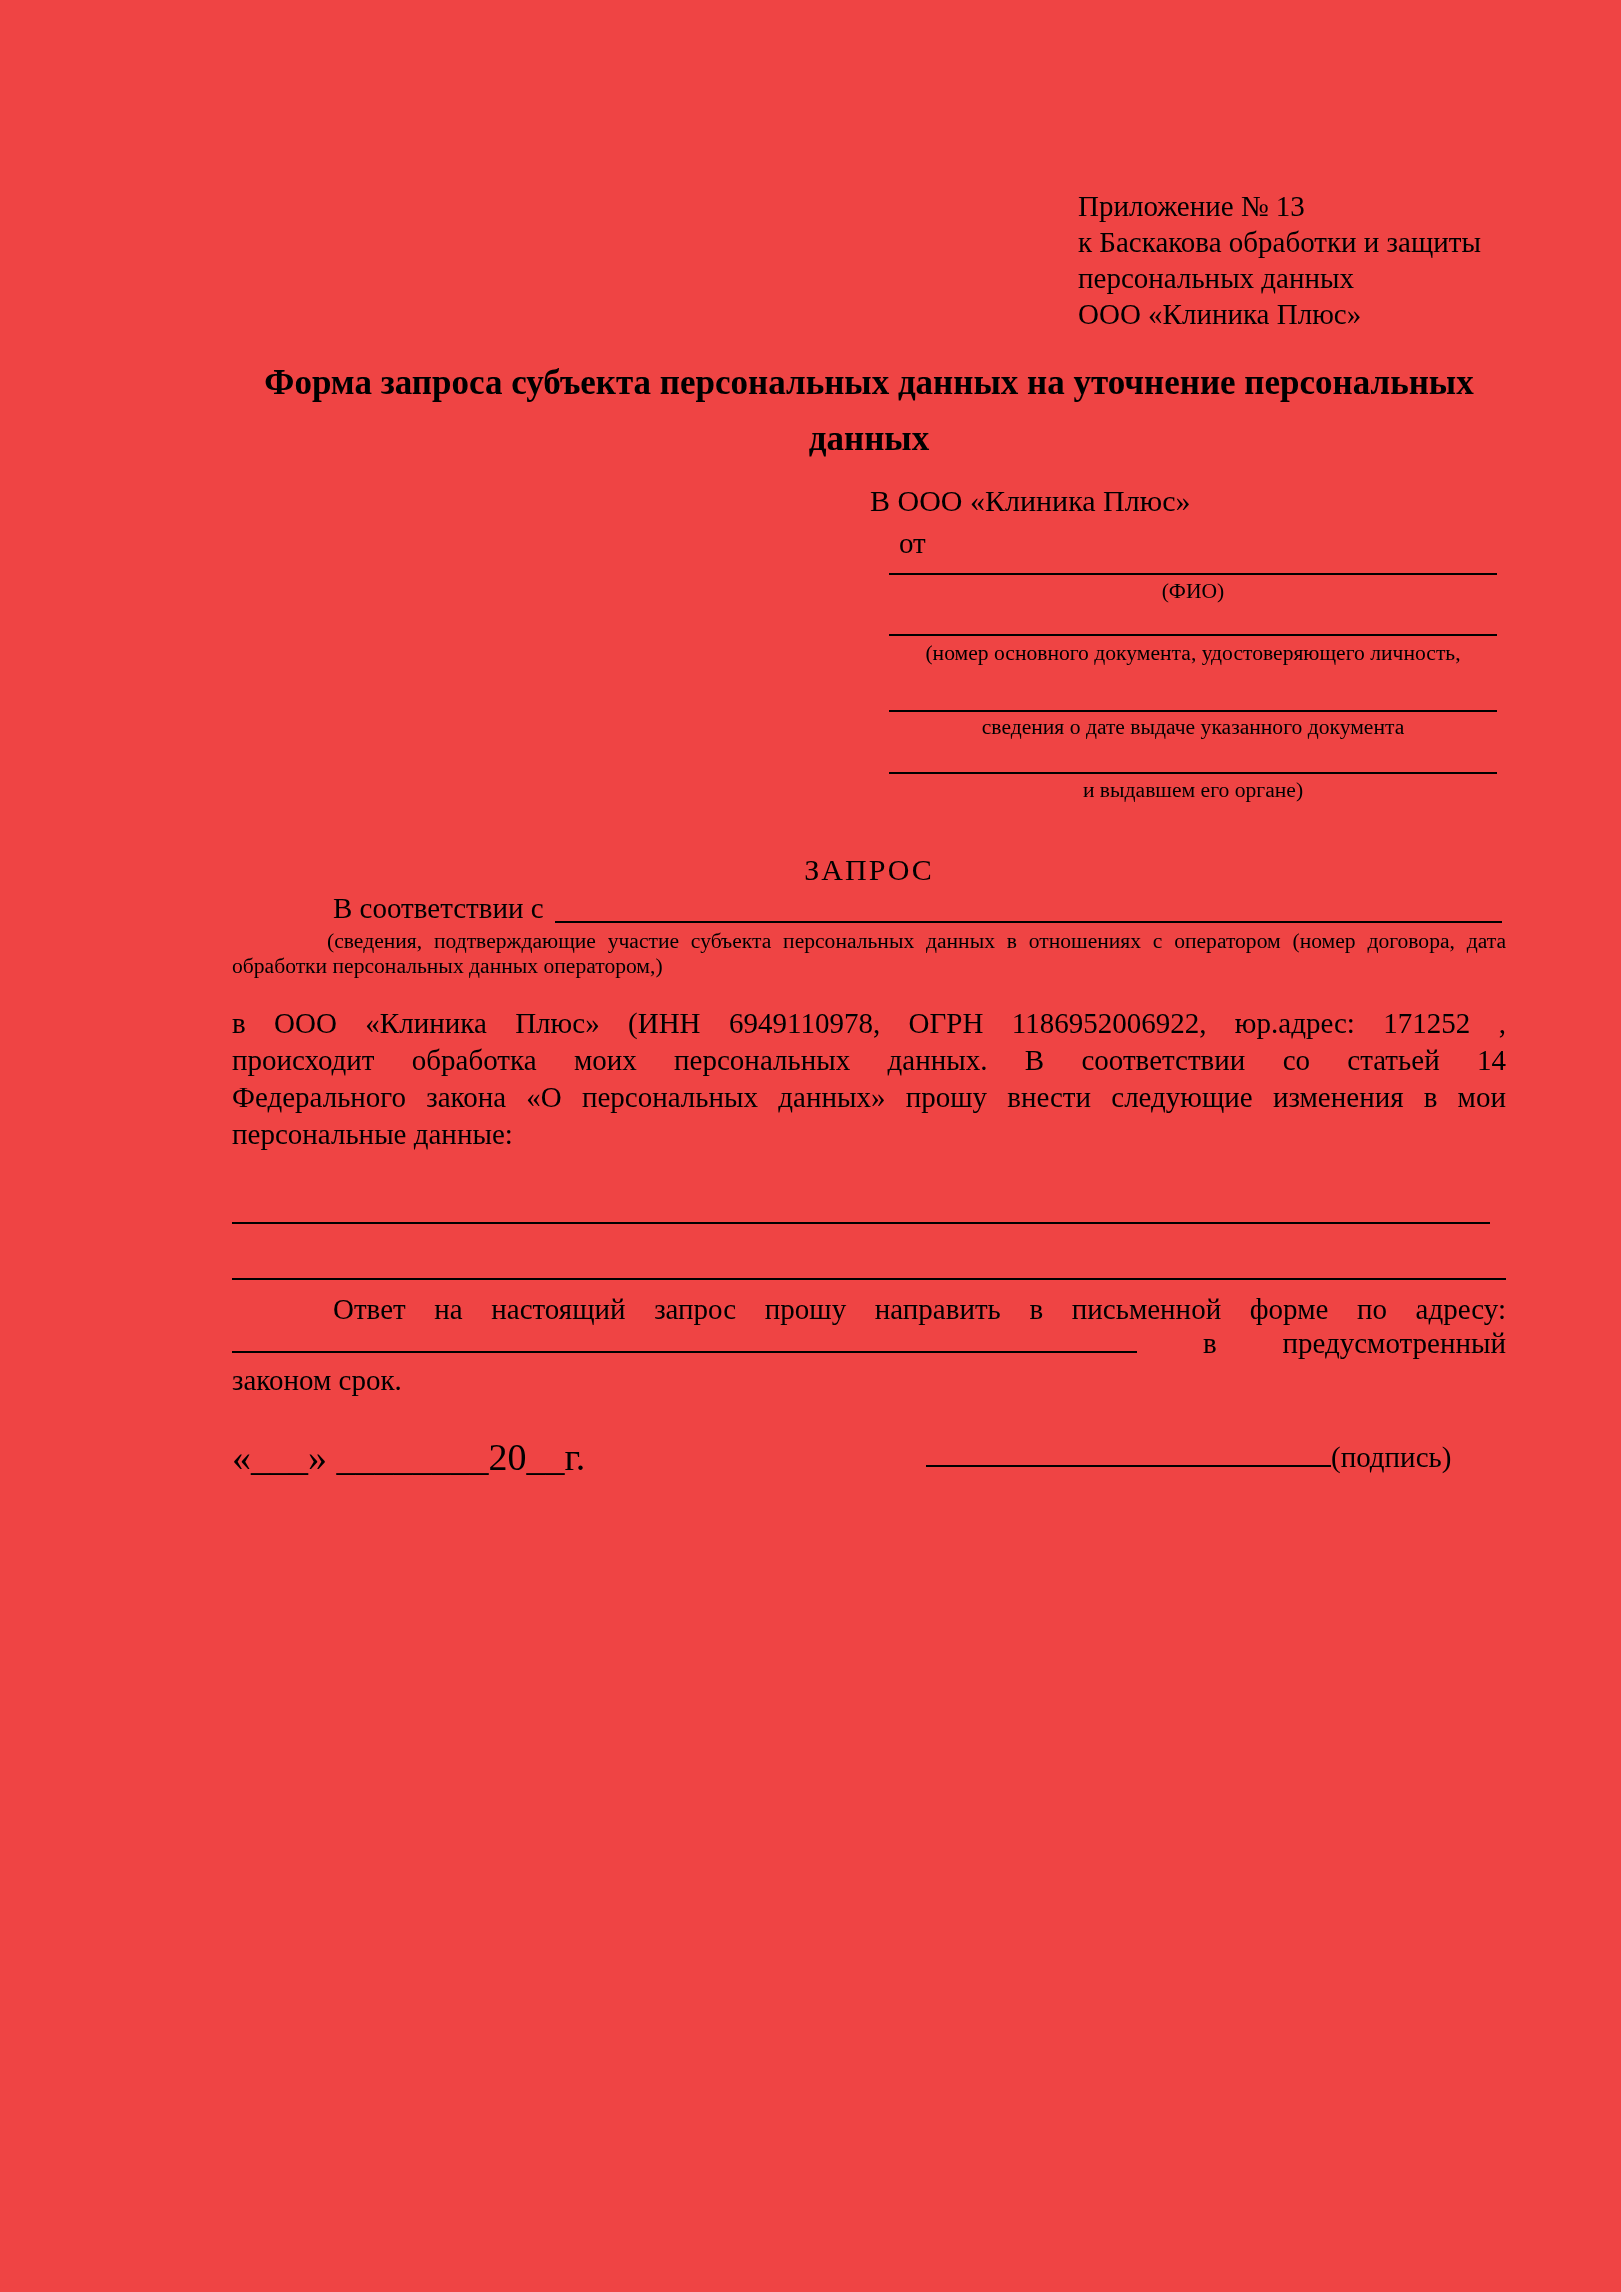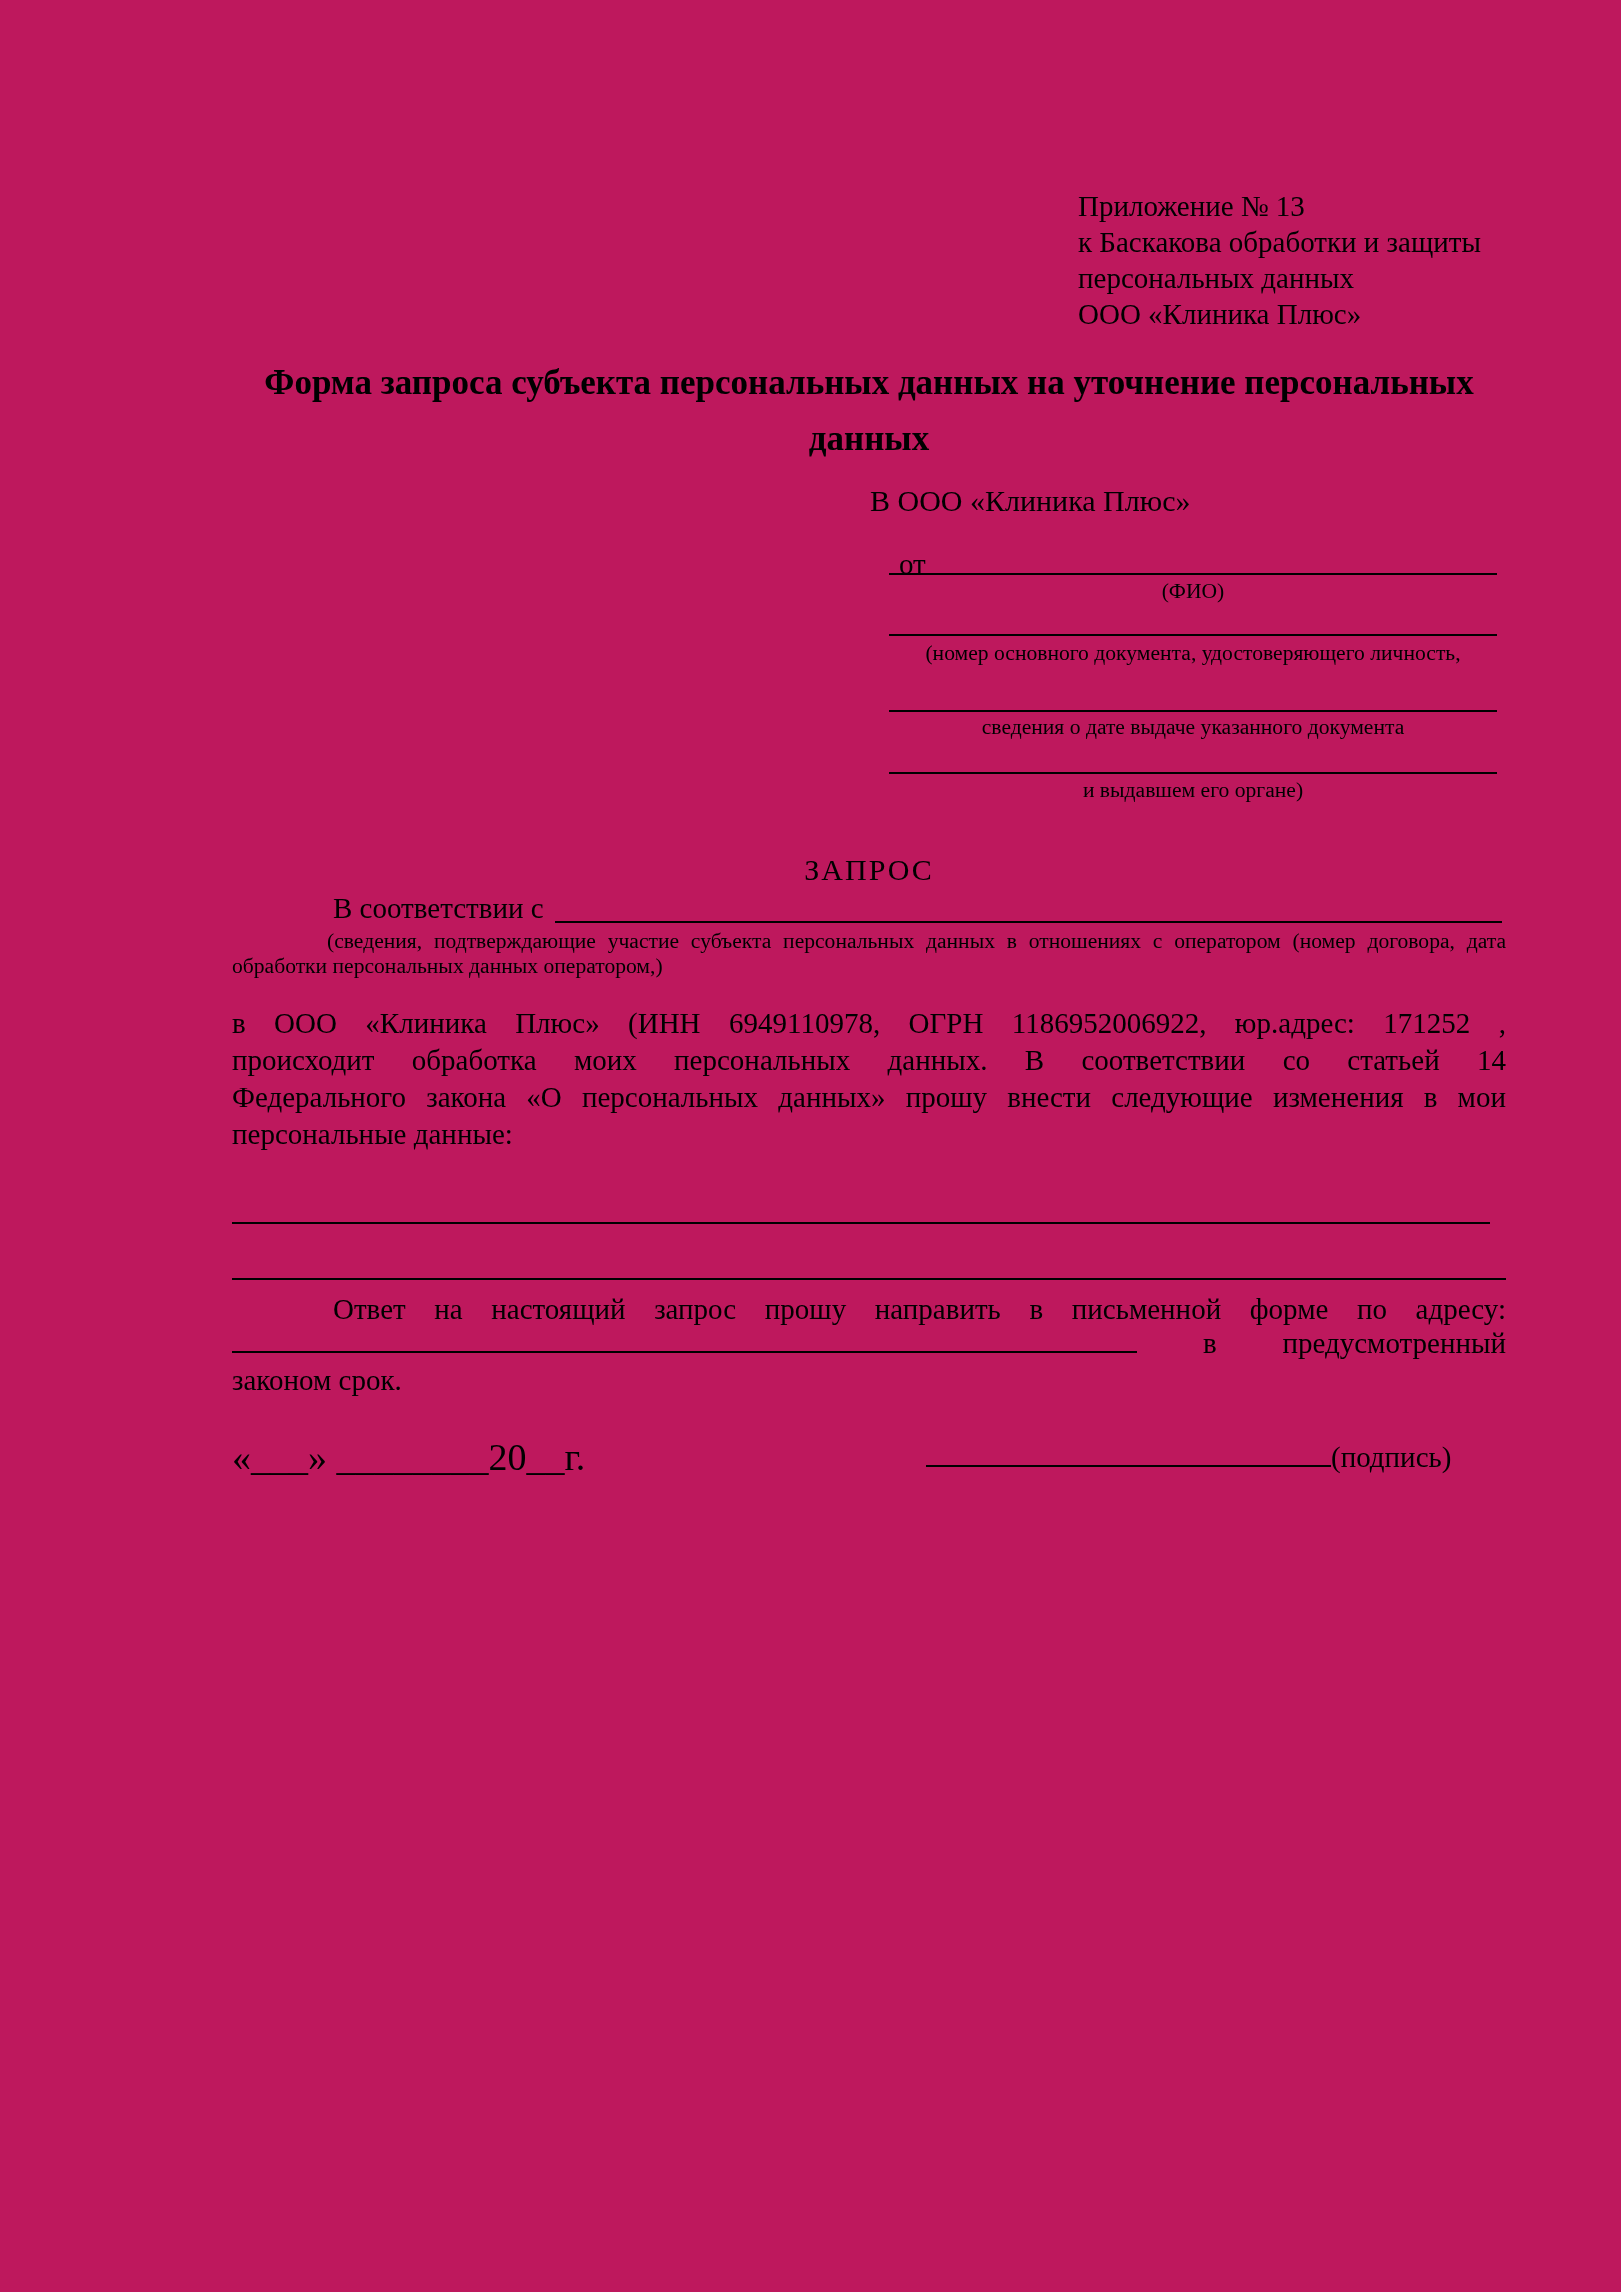--- a/index.html
+++ b/index.html
@@ -1,41 +1,41 @@
 <!DOCTYPE html>
 <html><head>
 <meta charset="utf-8">
 <style>
   * { margin: 0; padding: 0; box-sizing: border-box; }
   html, body { background: #ffffff; }
   .page {
     position: relative;
     width: 1621px;
     height: 2293px;
-    background: #be185d;
+    background: #ef4444;
     color: #000000;
     font-family: "Liberation Serif", "DejaVu Serif", serif;
     overflow: hidden;
   }
   .abs { position: absolute; }
 
   .appendix {
     left: 1078px; top: 188px;
     font-size: 29px; line-height: 36px;
     white-space: nowrap;
   }
 
   .doc-title {
     left: 232px; top: 355px; width: 1274px;
     font-size: 35px; line-height: 56px;
     font-weight: bold; text-align: center;
   }
 
   .recipient-to { left: 870px; top: 484px; font-size: 30px; white-space: nowrap; }
-  .from-label   { left: 899px; top: 548px; font-size: 29px; font-family: Liberation Serif, serif; }
+  .from-label   { left: 899px; top: 527px; font-size: 29px; font-family: Liberation Serif, serif; }
 
   .rule { border-bottom: 2.9px solid #000; height: 2.9px; }
   .field-line { left: 889px; width: 608px; }
   .field-caption {
     left: 889px; width: 608px;
     font-size: 21.6px; line-height: 23.5px;
     text-align: center;
   }
 
   .request-heading {

